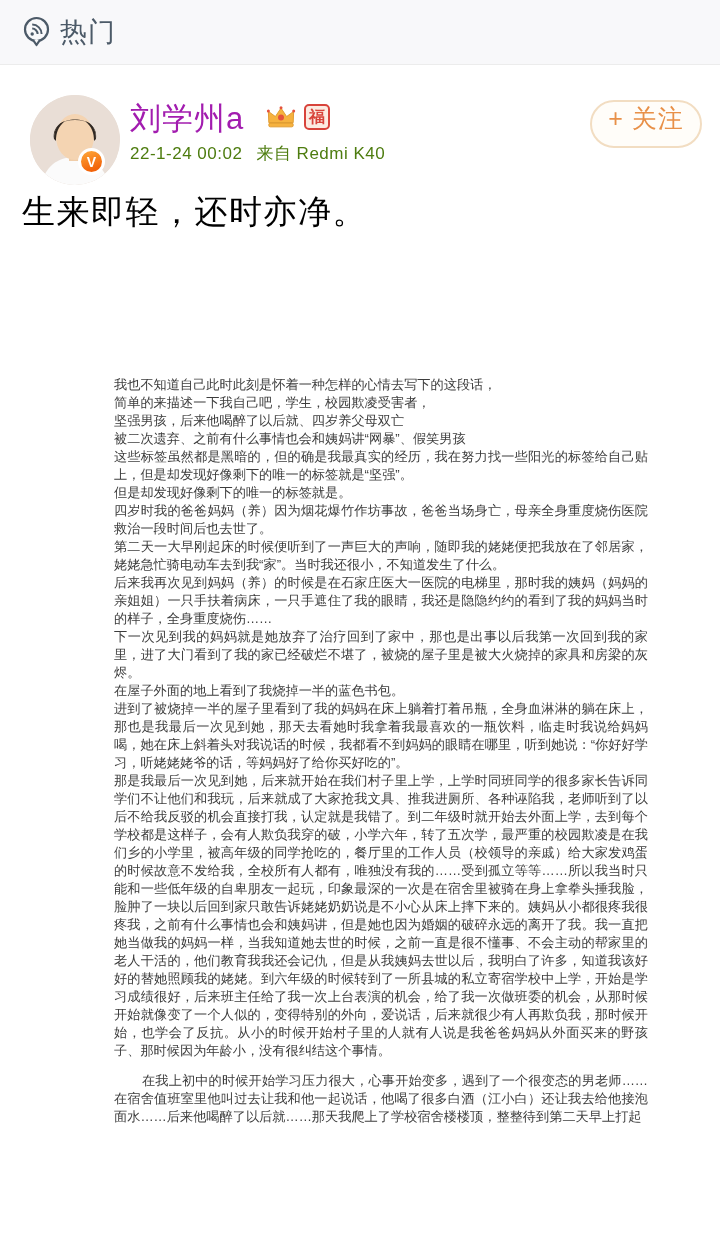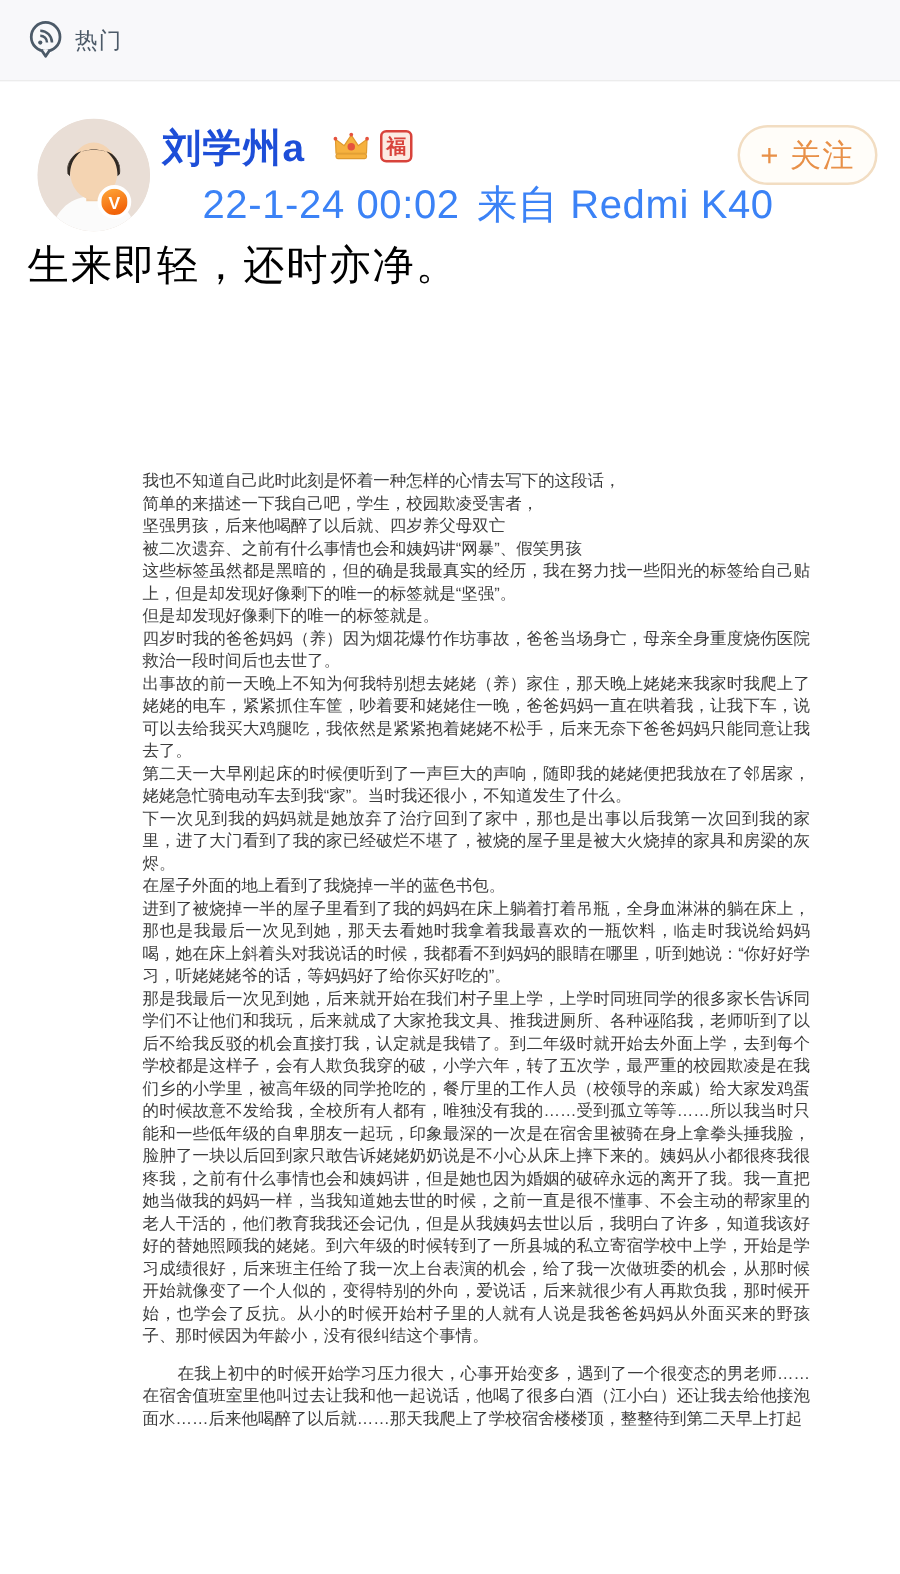--- a/index.html
+++ b/index.html
@@ -8,55 +8,54 @@
     overflow:hidden;font-family:"Liberation Sans",sans-serif;
   }
   
   .topbar{
     position:absolute;left:0;top:0;width:720px;height:64px;
     background:#f8f8fa;border-bottom:1px solid #ececec;
     display:flex;align-items:center;
   }
   .topbar .feedicon{margin-left:22px;width:30px;height:32px;flex:0 0 auto;}
   .topbar .feedlabel{
-    margin-left:8px;font-size:18px;color:#4c5a68;letter-spacing:1px;
+    margin-left:8px;font-size:27px;color:#4c5a68;letter-spacing:1px;
   }
   
   .avatar{
     position:absolute;left:30px;top:95px;width:90px;height:90px;border-radius:50%;
     overflow:hidden;background:#e8ddd5;
   }
   .vbadge{
     position:absolute;left:78px;top:148px;width:27px;height:27px;border-radius:50%;
     background:linear-gradient(160deg,#ffa93a 0%,#f2640a 80%);
     border:3px solid #ffffff;box-sizing:border-box;
     display:flex;align-items:center;justify-content:center;
     color:#ffffff;font-size:14px;font-weight:bold;
   }
   .username{
     position:absolute;left:130px;top:98px;height:36px;
-    font-size:31px;font-weight:700;color:#1d4ed8;letter-spacing:1px;
+    font-size:31px;font-weight:400;color:#a21caf;letter-spacing:1px;
   }
   .badge-crown{position:absolute;left:266px;top:104px;width:30px;height:26px;}
   .badge-fu{
     position:absolute;left:304px;top:104px;width:26px;height:26px;box-sizing:border-box;
     border:2px solid #d8433b;border-radius:5px;background:#fcebe2;
     display:flex;align-items:center;justify-content:center;
     color:#d8433b;font-size:16px;font-weight:bold;
   }
   .meta{
-    position:absolute;left:130px;top:142px;font-size:32px;color:#3b82f6;
+    position:absolute;left:130px;top:142px;font-size:17px;color:#4d7c0f;
     letter-spacing:0.5px;
-    margin-left:32px;
   }
   .meta .src{margin-left:14px;}
   .followbtn{
     position:absolute;left:590px;top:100px;width:112px;height:48px;box-sizing:border-box;
     border:2px solid #f2ddc2;border-radius:26px;background:#fffdf9;
-    display:flex;align-items:center;justify-content:center;
+    display:flex;align-items:flex-start;justify-content:center;
     color:#e89048;font-size:25px;letter-spacing:1px;cursor:pointer;
   }
   
   .content{
     position:absolute;left:22px;top:190px;width:660px;
     font-size:33px;color:#000000;letter-spacing:1.5px;line-height:1.35;
   }
   
   .letter{
     position:absolute;left:114px;top:376px;width:534px;
@@ -119,22 +118,22 @@
   <div class="content">生来即轻，还时亦净。</div>
 
   <div class="letter">
     <p>我也不知道自己此时此刻是怀着一种怎样的心情去写下的这段话，</p>
     <p>简单的来描述一下我自己吧，学生，校园欺凌受害者，</p>
     <p>坚强男孩，后来他喝醉了以后就、四岁养父母双亡</p>
     <p>被二次遗弃、之前有什么事情也会和姨妈讲“网暴”、假笑男孩</p>
     <p>这些标签虽然都是黑暗的，但的确是我最真实的经历，我在努力找一些阳光的标签给自己贴上，但是却发现好像剩下的唯一的标签就是“坚强”。</p>
     <p>但是却发现好像剩下的唯一的标签就是。</p>
     <p>四岁时我的爸爸妈妈（养）因为烟花爆竹作坊事故，爸爸当场身亡，母亲全身重度烧伤医院救治一段时间后也去世了。</p>
-    <p>出事故的前一天晚上不知为何我特别想去姥姥（养）家住，那天晚上姥姥来我家时我爬上了姥姥的电车，紧紧抓住车筐，吵着要和姥姥住一晚，爸爸妈妈一直在哄着我，让我下车，说可以去给我买大鸡腿吃，我依然是紧紧抱着姥姥不松手，后来无奈下爸爸妈妈只能同意让我去了。</p>
     <p>第二天一大早刚起床的时候便听到了一声巨大的声响，随即我的姥姥便把我放在了邻居家，姥姥急忙骑电动车去到我“家”。当时我还很小，不知道发生了什么。</p>
+    <p>后来我再次见到妈妈（养）的时候是在石家庄医大一医院的电梯里，那时我的姨妈（妈妈的亲姐姐）一只手扶着病床，一只手遮住了我的眼睛，我还是隐隐约约的看到了我的妈妈当时的样子，全身重度烧伤……</p>
     <p>下一次见到我的妈妈就是她放弃了治疗回到了家中，那也是出事以后我第一次回到我的家里，进了大门看到了我的家已经破烂不堪了，被烧的屋子里是被大火烧掉的家具和房梁的灰烬。</p>
     <p>在屋子外面的地上看到了我烧掉一半的蓝色书包。</p>
     <p>进到了被烧掉一半的屋子里看到了我的妈妈在床上躺着打着吊瓶，全身血淋淋的躺在床上，那也是我最后一次见到她，那天去看她时我拿着我最喜欢的一瓶饮料，临走时我说给妈妈喝，她在床上斜着头对我说话的时候，我都看不到妈妈的眼睛在哪里，听到她说：“你好好学习，听姥姥姥爷的话，等妈妈好了给你买好吃的”。</p>
     <p>那是我最后一次见到她，后来就开始在我们村子里上学，上学时同班同学的很多家长告诉同学们不让他们和我玩，后来就成了大家抢我文具、推我进厕所、各种诬陷我，老师听到了以后不给我反驳的机会直接打我，认定就是我错了。到二年级时就开始去外面上学，去到每个学校都是这样子，会有人欺负我穿的破，小学六年，转了五次学，最严重的校园欺凌是在我们乡的小学里，被高年级的同学抢吃的，餐厅里的工作人员（校领导的亲戚）给大家发鸡蛋的时候故意不发给我，全校所有人都有，唯独没有我的……受到孤立等等……所以我当时只能和一些低年级的自卑朋友一起玩，印象最深的一次是在宿舍里被骑在身上拿拳头捶我脸，脸肿了一块以后回到家只敢告诉姥姥奶奶说是不小心从床上摔下来的。姨妈从小都很疼我很疼我，之前有什么事情也会和姨妈讲，但是她也因为婚姻的破碎永远的离开了我。我一直把她当做我的妈妈一样，当我知道她去世的时候，之前一直是很不懂事、不会主动的帮家里的老人干活的，他们教育我我还会记仇，但是从我姨妈去世以后，我明白了许多，知道我该好好的替她照顾我的姥姥。到六年级的时候转到了一所县城的私立寄宿学校中上学，开始是学习成绩很好，后来班主任给了我一次上台表演的机会，给了我一次做班委的机会，从那时候开始就像变了一个人似的，变得特别的外向，爱说话，后来就很少有人再欺负我，那时候开始，也学会了反抗。从小的时候开始村子里的人就有人说是我爸爸妈妈从外面买来的野孩子、那时候因为年龄小，没有很纠结这个事情。</p>
     <p class="last">在我上初中的时候开始学习压力很大，心事开始变多，遇到了一个很变态的男老师……在宿舍值班室里他叫过去让我和他一起说话，他喝了很多白酒（江小白）还让我去给他接泡面水……后来他喝醉了以后就……那天我爬上了学校宿舍楼楼顶，整整待到第二天早上打起</p>
   </div>
 
 </div>
 
 </body></html>

